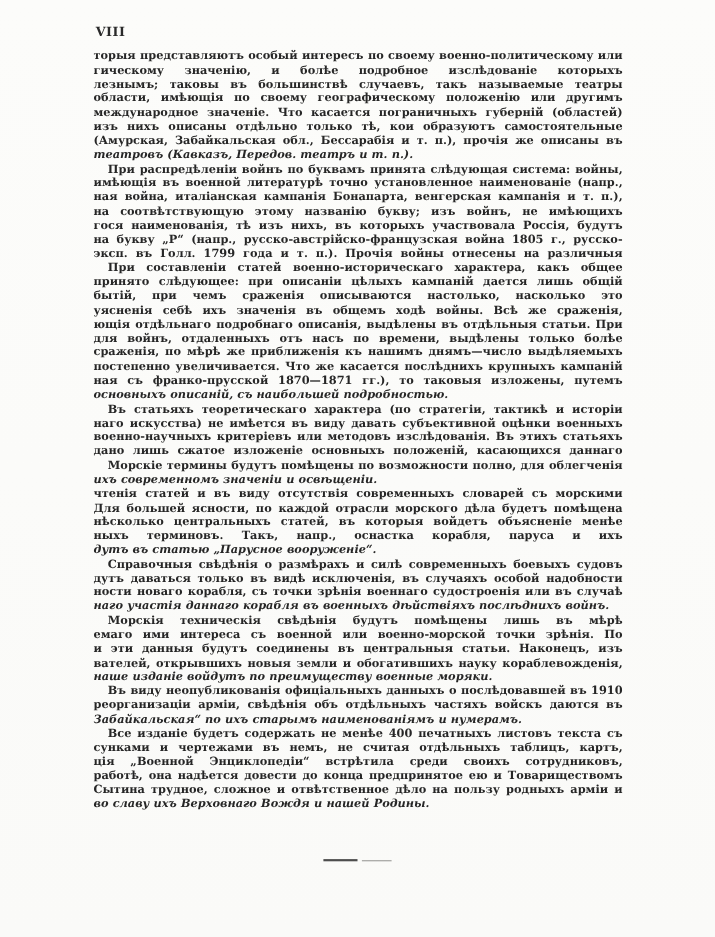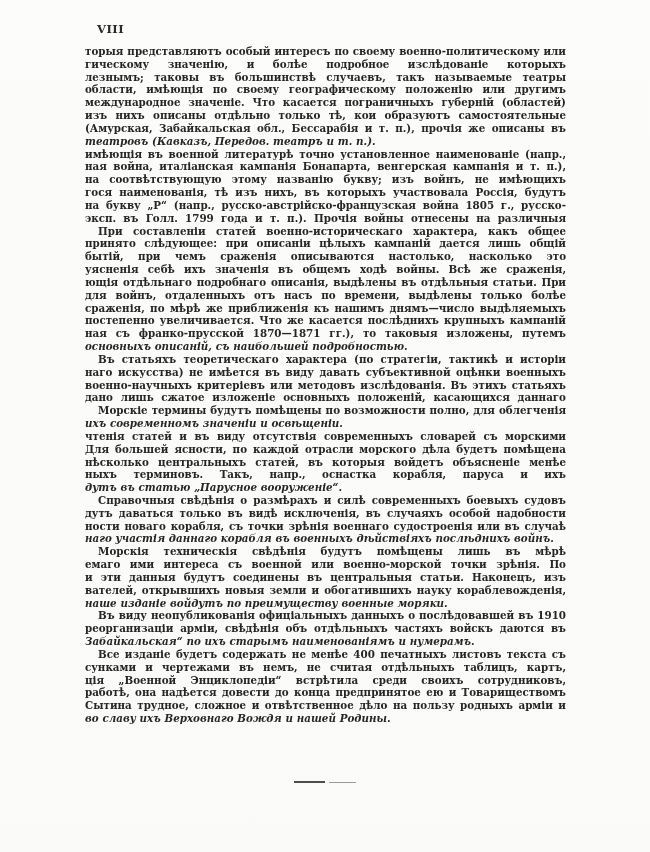--- a/index.html
+++ b/index.html
@@ -16,21 +16,21 @@
   }
   .scan-page {
     position: absolute;
     left: 0; top: 0;
     width: 650px;
     height: 852px;
     background: linear-gradient(180deg, #fcfcfa 0%, #fafaf8 100%);
   }
   .page-number {
     position: absolute;
-    left: 97px;
+    left: 87px;
     top: 22px;
     font-size: 11.5px;
     font-weight: bold;
     letter-spacing: 0.5px;
     color: #2a2a2a;
   }
   .text-block {
     position: absolute;
     left: 85px;
     top: 45px;
@@ -89,20 +89,21 @@
 
   <div class="text-block" style="color: rgb(38, 38, 38);">
       <div class="text-line">торыя представляютъ особый интересъ по своему военно-политическому или страте-</div>
       <div class="text-line">гическому значенію, и болѣе подробное изслѣдованіе которыхъ представляется по-</div>
       <div class="text-line">лезнымъ; таковы въ большинствѣ случаевъ, такъ называемые театры войны, а также</div>
       <div class="text-line">области, имѣющія по своему географическому положенію или другимъ условіямъ</div>
       <div class="text-line">международное значеніе. Что касается пограничныхъ губерній (областей) Россіи, то</div>
       <div class="text-line">изъ нихъ описаны отдѣльно только тѣ, кои образуютъ самостоятельные театры</div>
       <div class="text-line">(Амурская, Забайкальская обл., Бессарабія и т. п.), прочія же описаны въ составѣ</div>
       <div class="text-line last">театровъ (Кавказъ, Передов. театръ и т. п.).</div>
+      <div class="text-line indent">При распредѣленіи войнъ по буквамъ принята слѣдующая система: войны,</div>
       <div class="text-line">имѣющія въ военной литературѣ точно установленное наименованіе (напр., отечествен-</div>
       <div class="text-line">ная война, италіанская кампанія Бонапарта, венгерская кампанія и т. п.), помѣщены</div>
       <div class="text-line">на соотвѣтствующую этому названію букву; изъ войнъ, не имѣющихъ установивша-</div>
       <div class="text-line">гося наименованія, тѣ изъ нихъ, въ которыхъ участвовала Россія, будутъ описаны</div>
       <div class="text-line">на букву „Р“ (напр., русско-австрійско-французская война 1805 г., русско-англійская</div>
       <div class="text-line">эксп. въ Голл. 1799 года и т. п.). Прочія войны отнесены на различныя буквы,</div>
       <div class="text-line indent">При составленіи статей военно-историческаго характера, какъ общее правило,</div>
       <div class="text-line">принято слѣдующее: при описаніи цѣлыхъ кампаній дается лишь общій очеркъ со-</div>
       <div class="text-line">бытій, при чемъ сраженія описываются настолько, насколько это необходимо для</div>
       <div class="text-line">уясненія себѣ ихъ значенія въ общемъ ходѣ войны. Всѣ же сраженія, заслужива-</div>

